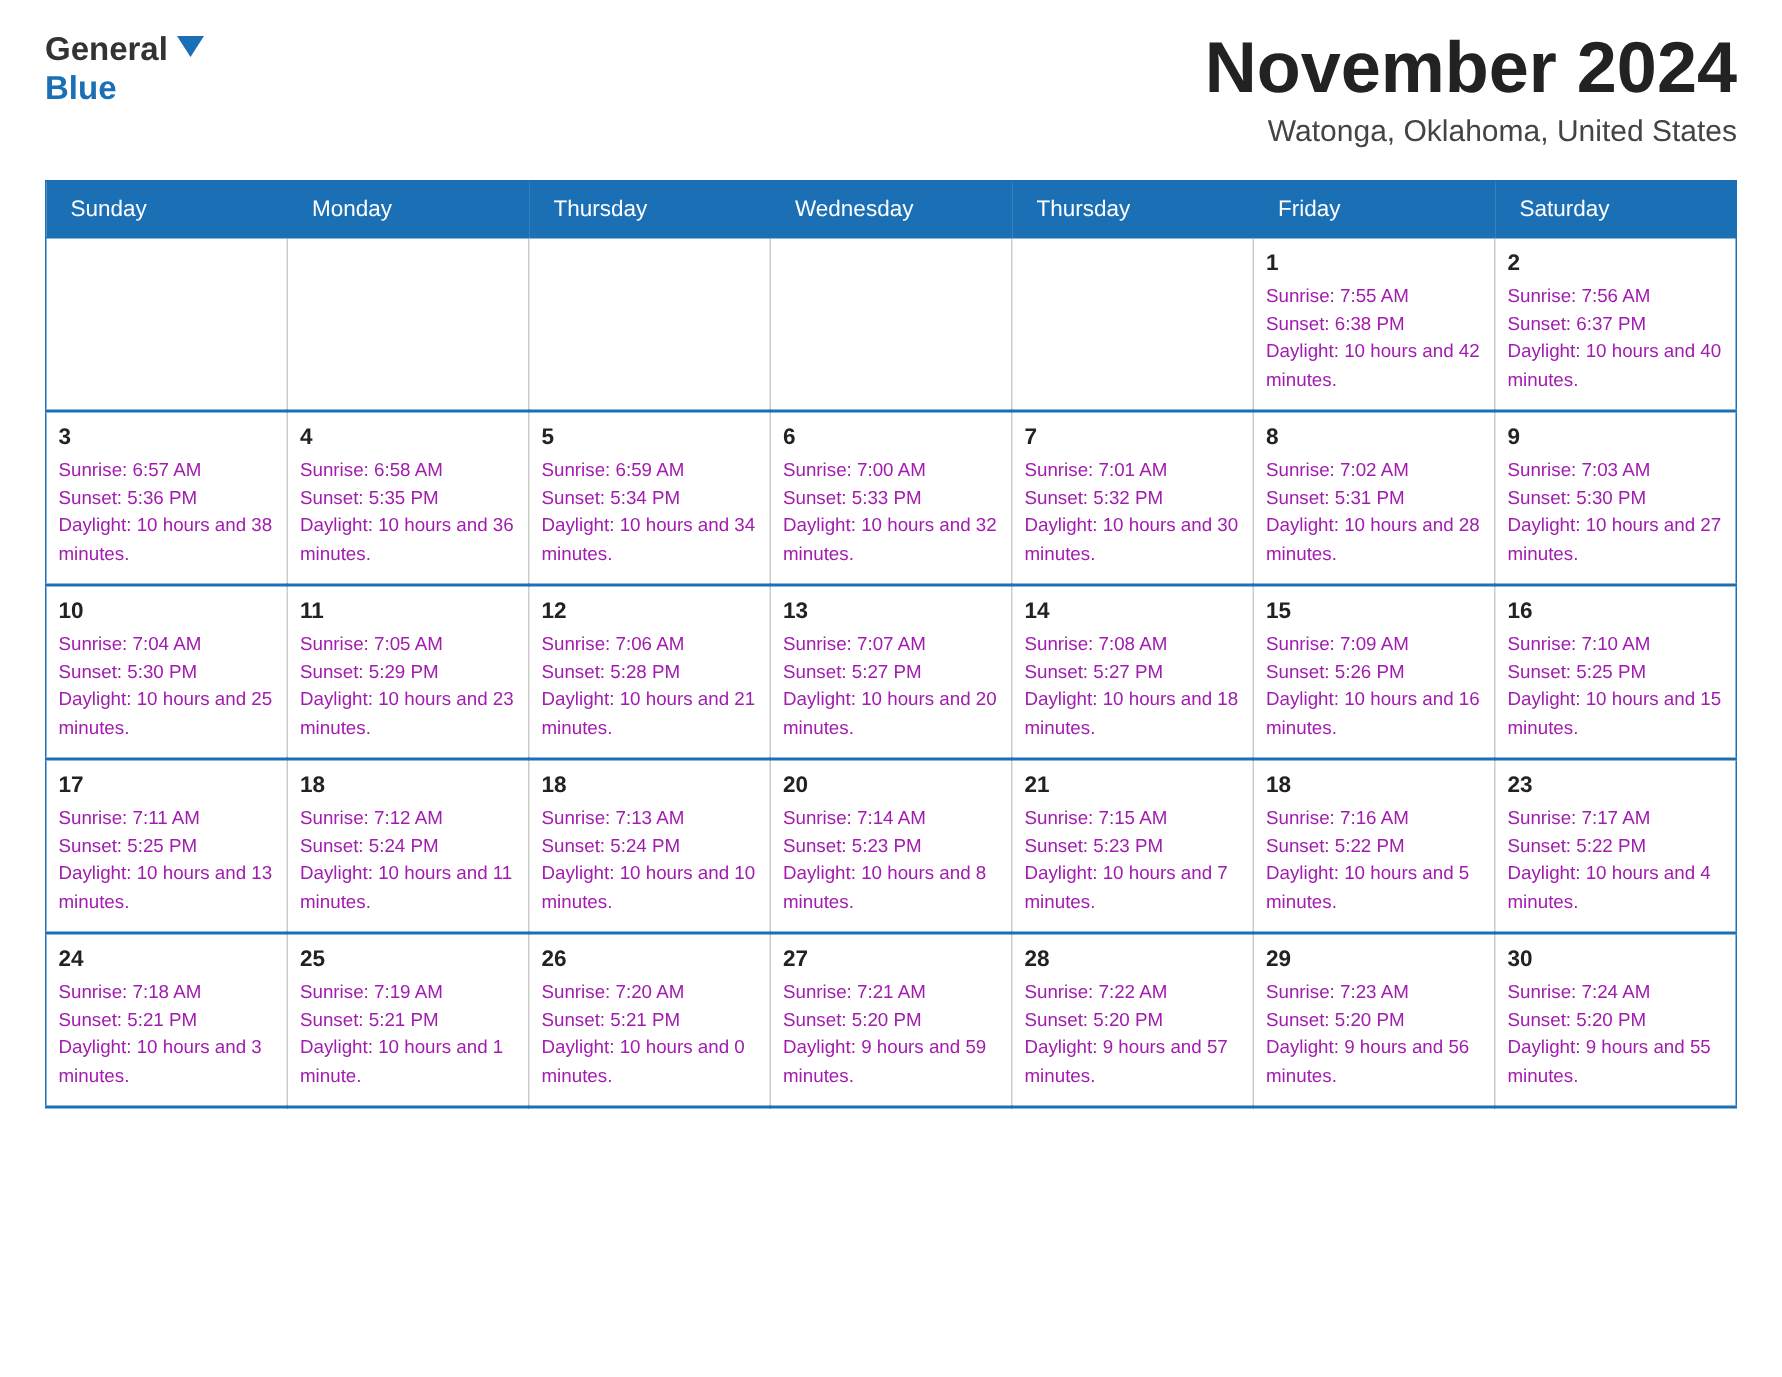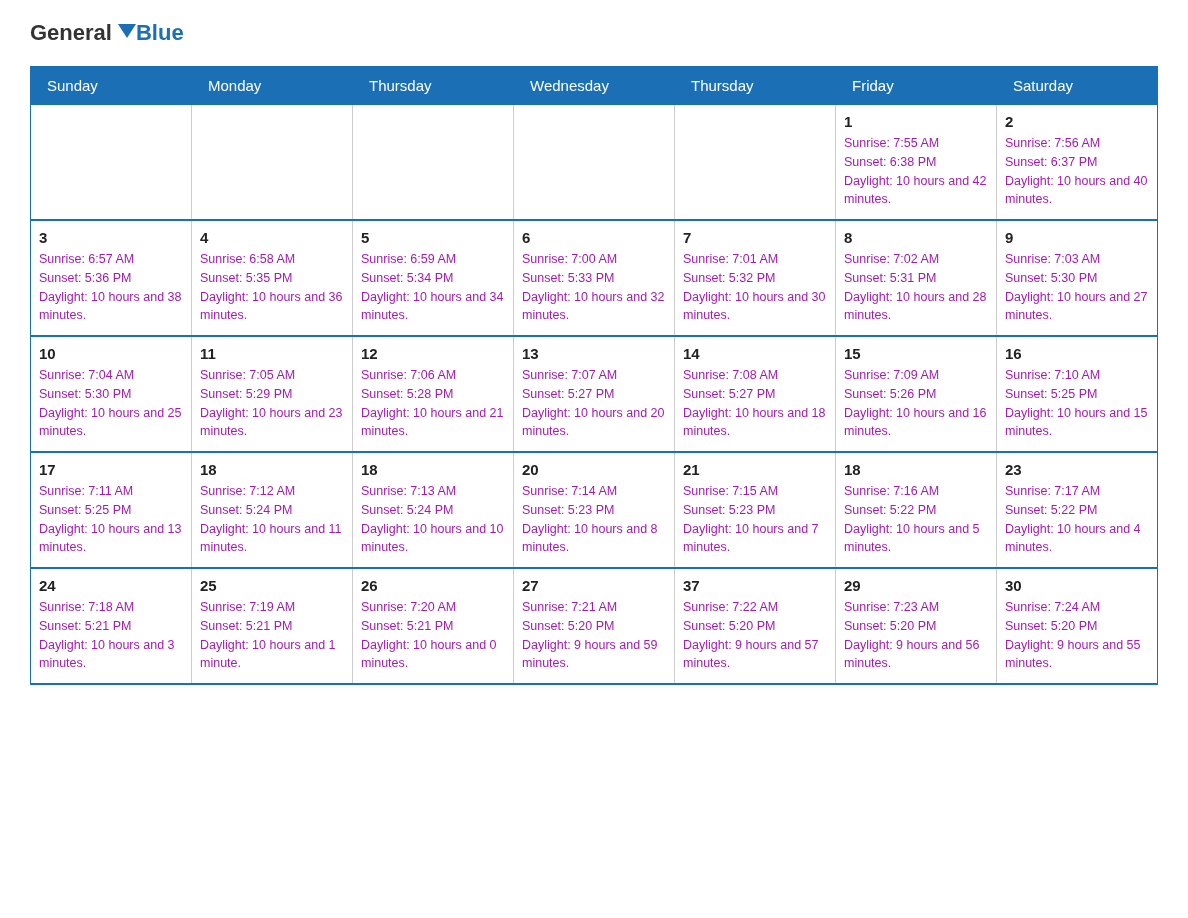--- a/index.html
+++ b/index.html
@@ -11,21 +11,21 @@
       min-height: 918px;
     }
     .header {
       display: flex;
       justify-content: space-between;
       align-items: flex-start;
       margin-bottom: 20px;
     }
     .logo {
       display: flex;
-      flex-direction: row;
+      flex-direction: column;
       align-items: flex-start;
     }
     .logo-triangle {
       display: inline-block;
       width: 0;
       height: 0;
       border-left: 9px solid transparent;
       border-right: 9px solid transparent;
       border-top: 14px solid #1a6fb5;
       margin-left: 2px;
@@ -117,20 +117,24 @@
 
 <div class="header">
   <div class="logo">
     <div class="logo-wrapper">
       <span class="logo-general">General</span>
       <span class="logo-triangle"></span>
     </div>
     <div class="logo-blue-line">
       <span class="logo-blue-text">Blue</span>
     </div>
+  </div>
+  <div class="title-block">
+    <h1>November 2024</h1>
+    <h2>Watonga, Oklahoma, United States</h2>
   </div>
 </div>
 
 <table>
   <thead>
     <tr>
       <th><span>Sunday</span></th>
       <th><span>Monday</span></th>
       <th><span>Thursday</span></th>
       <th><span>Wednesday</span></th>
@@ -256,21 +260,21 @@
         </td>
         <td>
           <span class="day-num">26</span>
           <div class="day-detail">Sunrise: 7:20 AM<br>Sunset: 5:21 PM<br>Daylight: 10 hours and 0 minutes.</div>
         </td>
         <td>
           <span class="day-num">27</span>
           <div class="day-detail">Sunrise: 7:21 AM<br>Sunset: 5:20 PM<br>Daylight: 9 hours and 59 minutes.</div>
         </td>
         <td>
-          <span class="day-num">37</span>
+          <span class="day-num">28</span>
           <div class="day-detail">Sunrise: 7:22 AM<br>Sunset: 5:20 PM<br>Daylight: 9 hours and 57 minutes.</div>
         </td>
         <td>
           <span class="day-num">29</span>
           <div class="day-detail">Sunrise: 7:23 AM<br>Sunset: 5:20 PM<br>Daylight: 9 hours and 56 minutes.</div>
         </td>
         <td>
           <span class="day-num">30</span>
           <div class="day-detail">Sunrise: 7:24 AM<br>Sunset: 5:20 PM<br>Daylight: 9 hours and 55 minutes.</div>
         </td>

